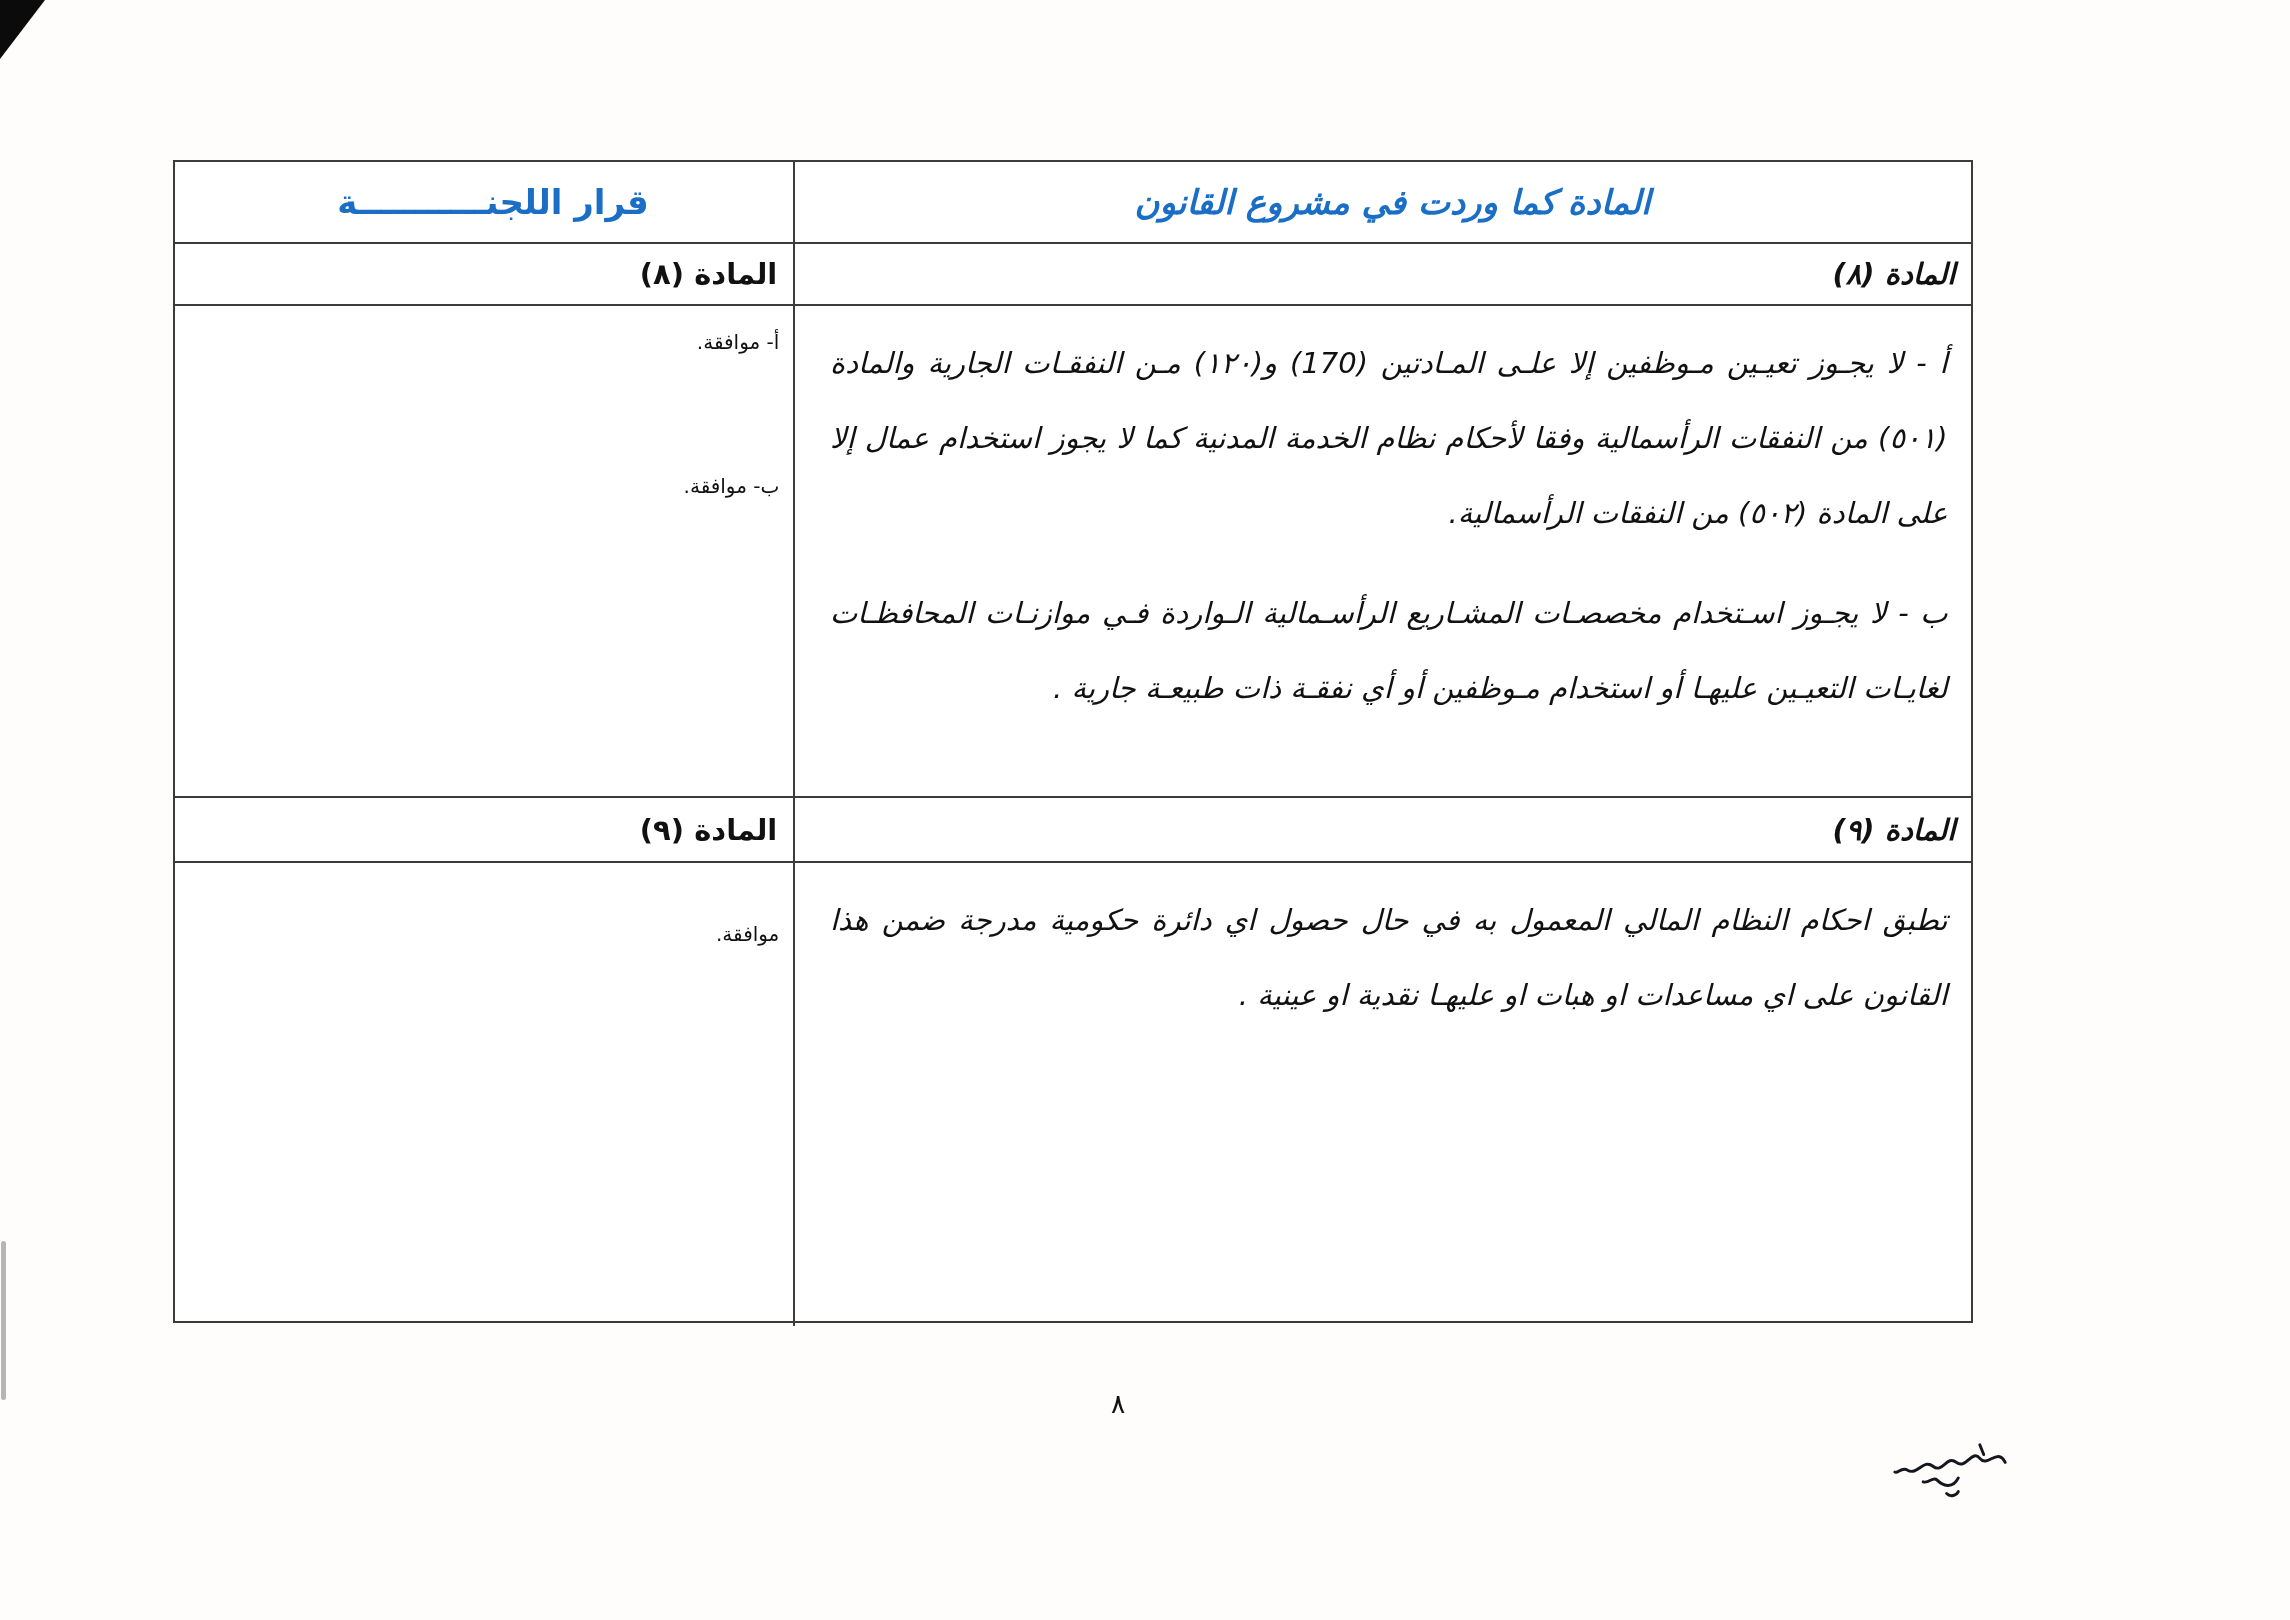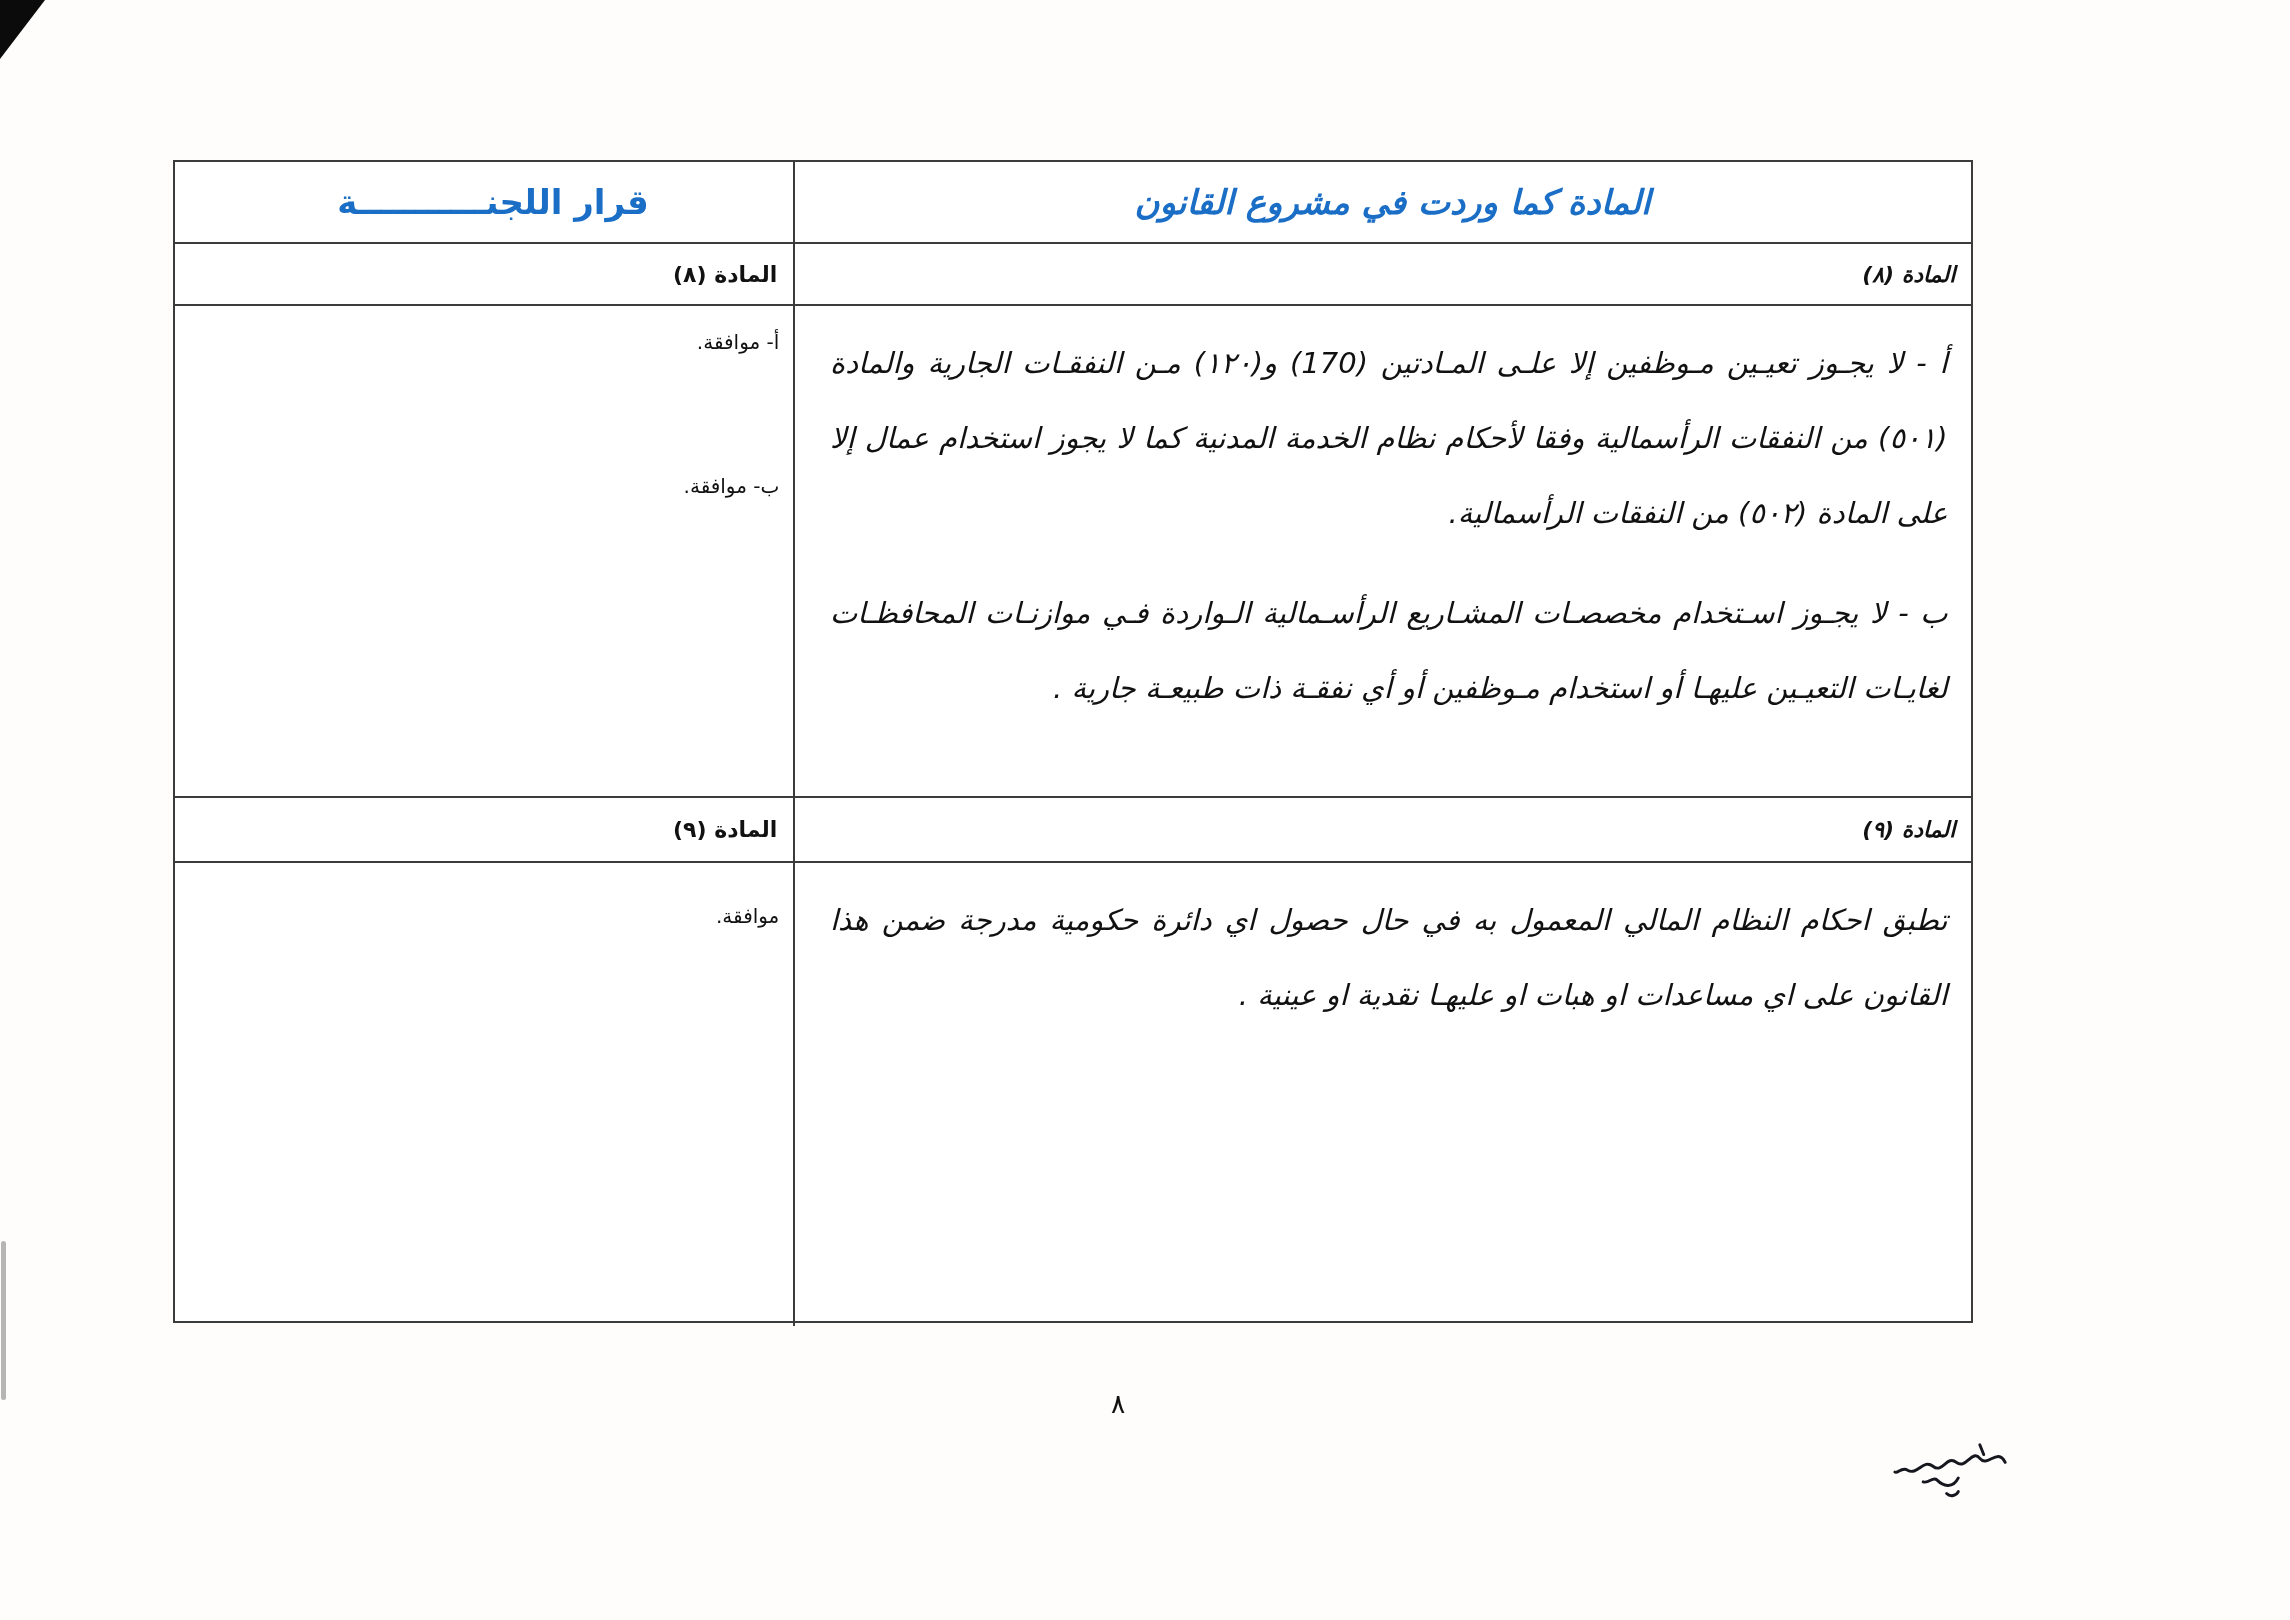--- a/index.html
+++ b/index.html
@@ -25,30 +25,30 @@
   .cell { border-bottom:2px solid var(--line); }
   .col-law { border-left:2px solid var(--line);font-style:italic; }
   .row-last { border-bottom:none; }
 
   .th {
     display:flex; align-items:center; justify-content:center;
     color:var(--header-blue); font-weight:bold; font-size:34px;padding-left:19px;
   }
   .article-title {
     display:flex; align-items:center; justify-content:flex-start;
-    font-weight:bold; font-size:22px; padding:0 15.7px;
+    font-weight:bold; font-size:29px; padding:0 15.7px;
   }
   .law-body {
     padding:19.6px 23.5px 0 35px; font-size:29px; line-height:75px;
     text-align:justify; text-justify:inter-word;
   }
   .law-body p + p { margin-top:25.5px; }
   .decision-body { padding:23.5px 13.7px 0 9.8px; font-size:20px; text-align:right; }
   .decision-b { margin-top:120px; }
-  .decision-9 { padding-top:41px; }
+  .decision-9 { padding-top:59px; }
 
   .page-number { position:absolute; left:1111px; top:1388px; font-size:26.5px; }
   .signature { position:absolute; left:1890px; top:1429px; width:123px; height:94px; }
 </style>
 </head>
 <body>
 
 <div class="sheet">
 
   <div class="corner-artifact"></div>

